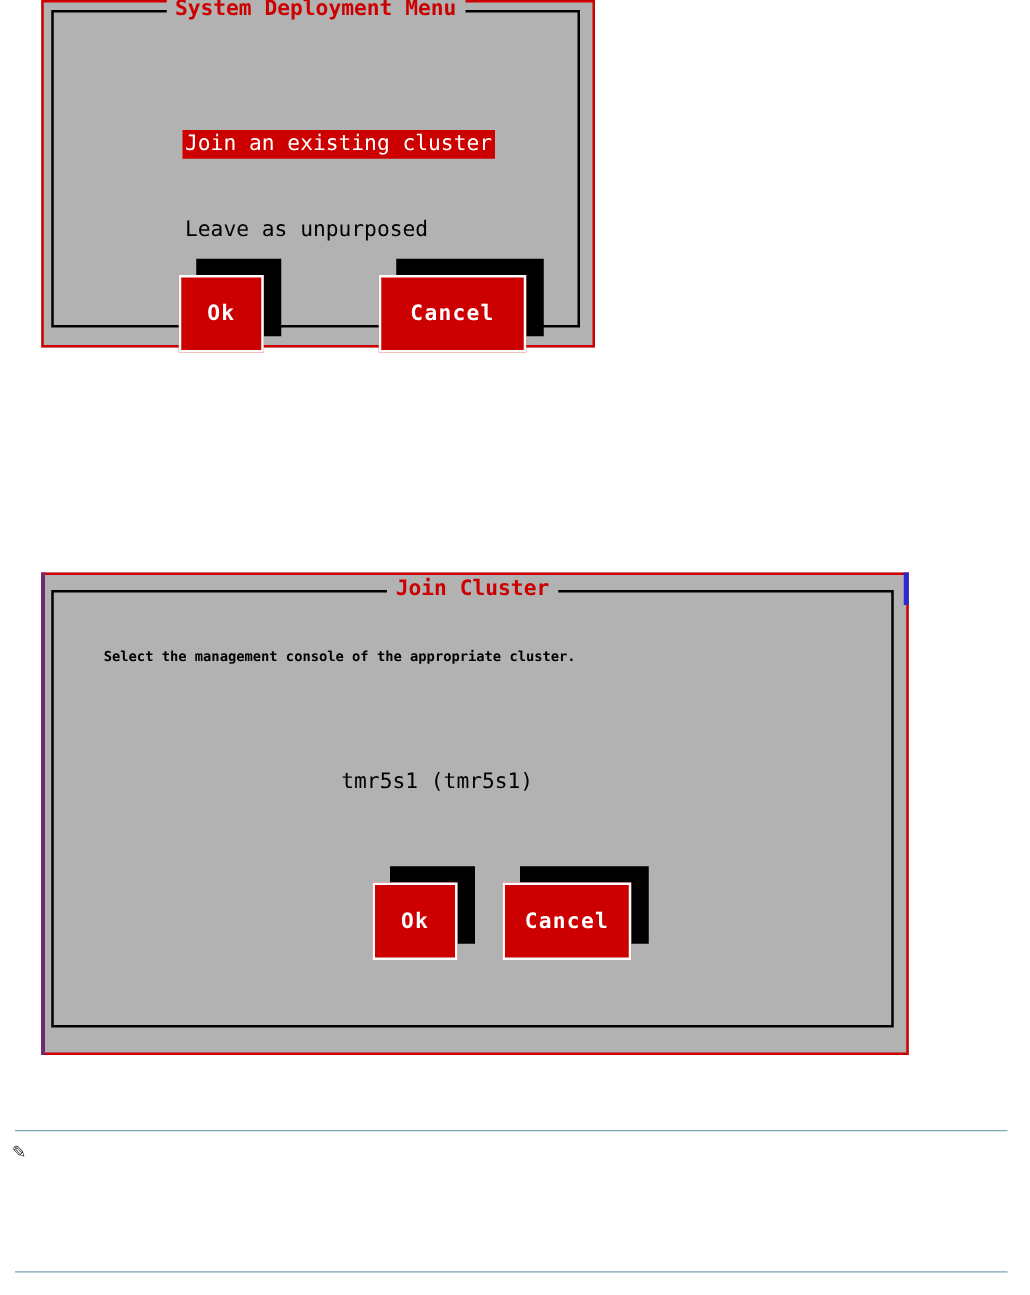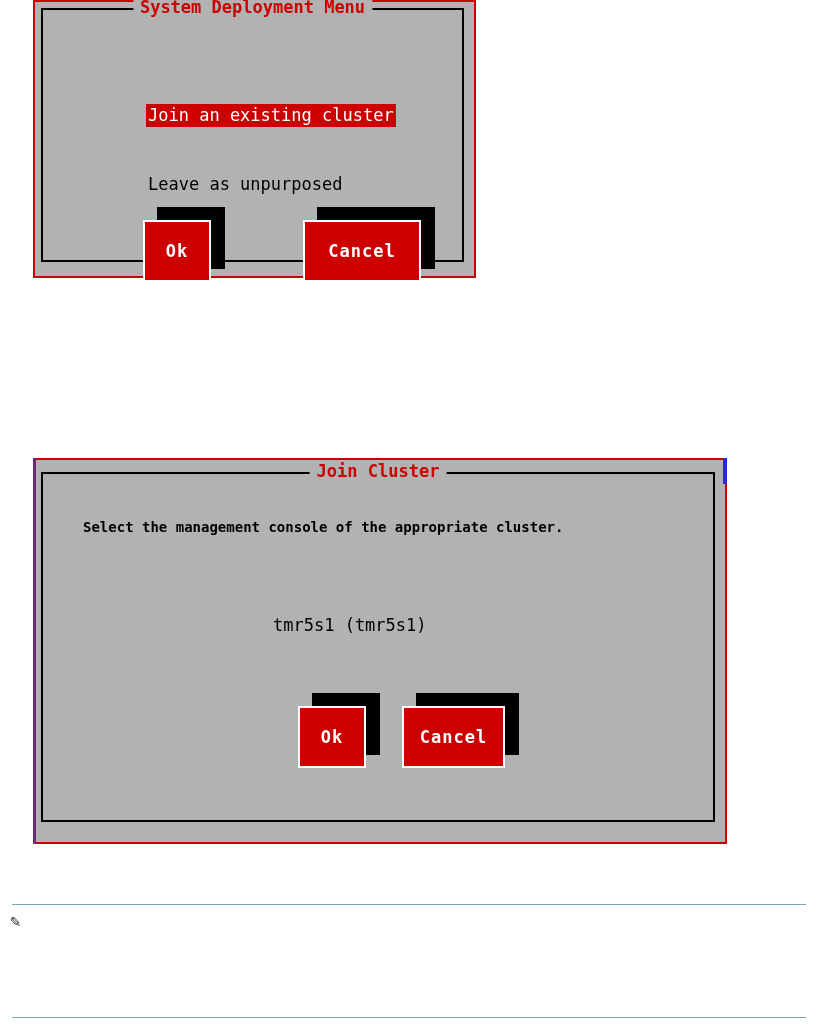--- a/index.html
+++ b/index.html
@@ -61,21 +61,21 @@
     display: block;
     padding: 0 2px;
   }
   .tui-list-item.selected {
     background: #cc0000;
     color: #ffffff;
   }
 
   .tui-text {
     position: absolute;
-    font-size: 14px;
+    font-size: 11px;
     color: #000000;
     font-weight: bold;
     white-space: pre;
   }
 
   
   .tui-button {
     position: absolute;
     box-sizing: border-box;
   }

